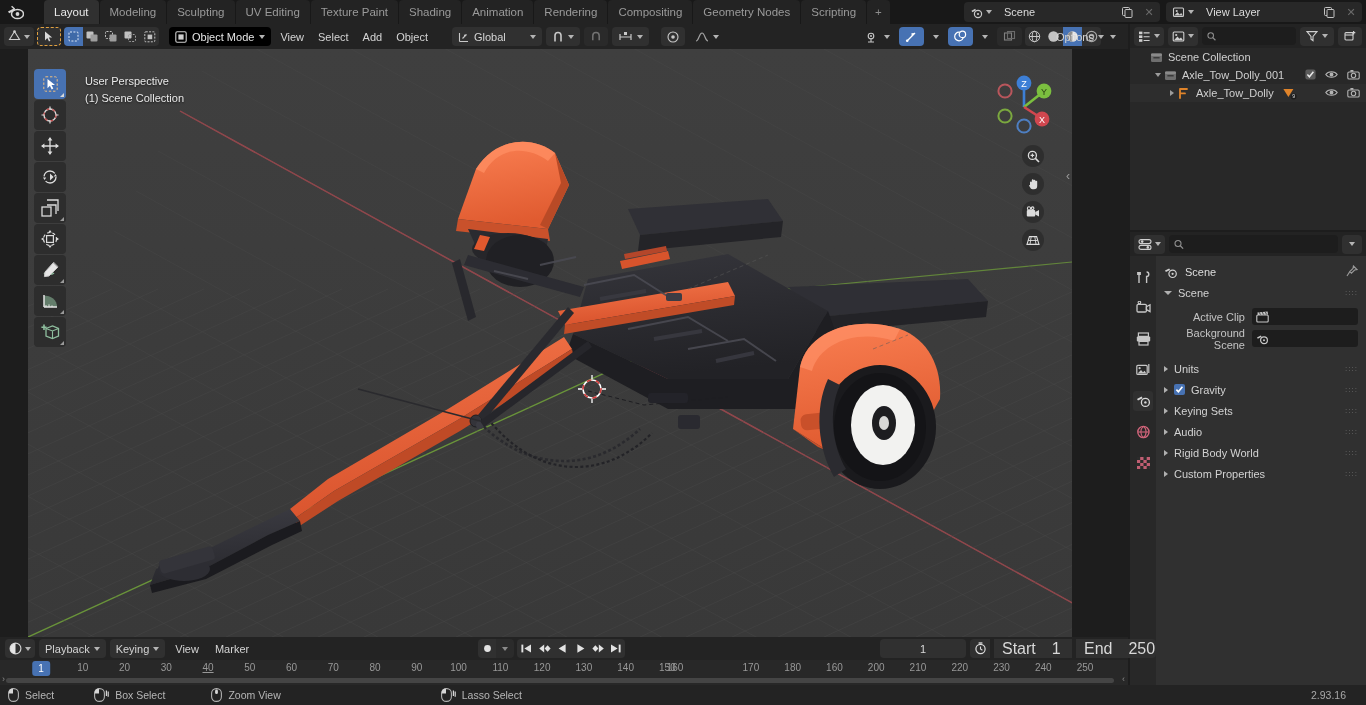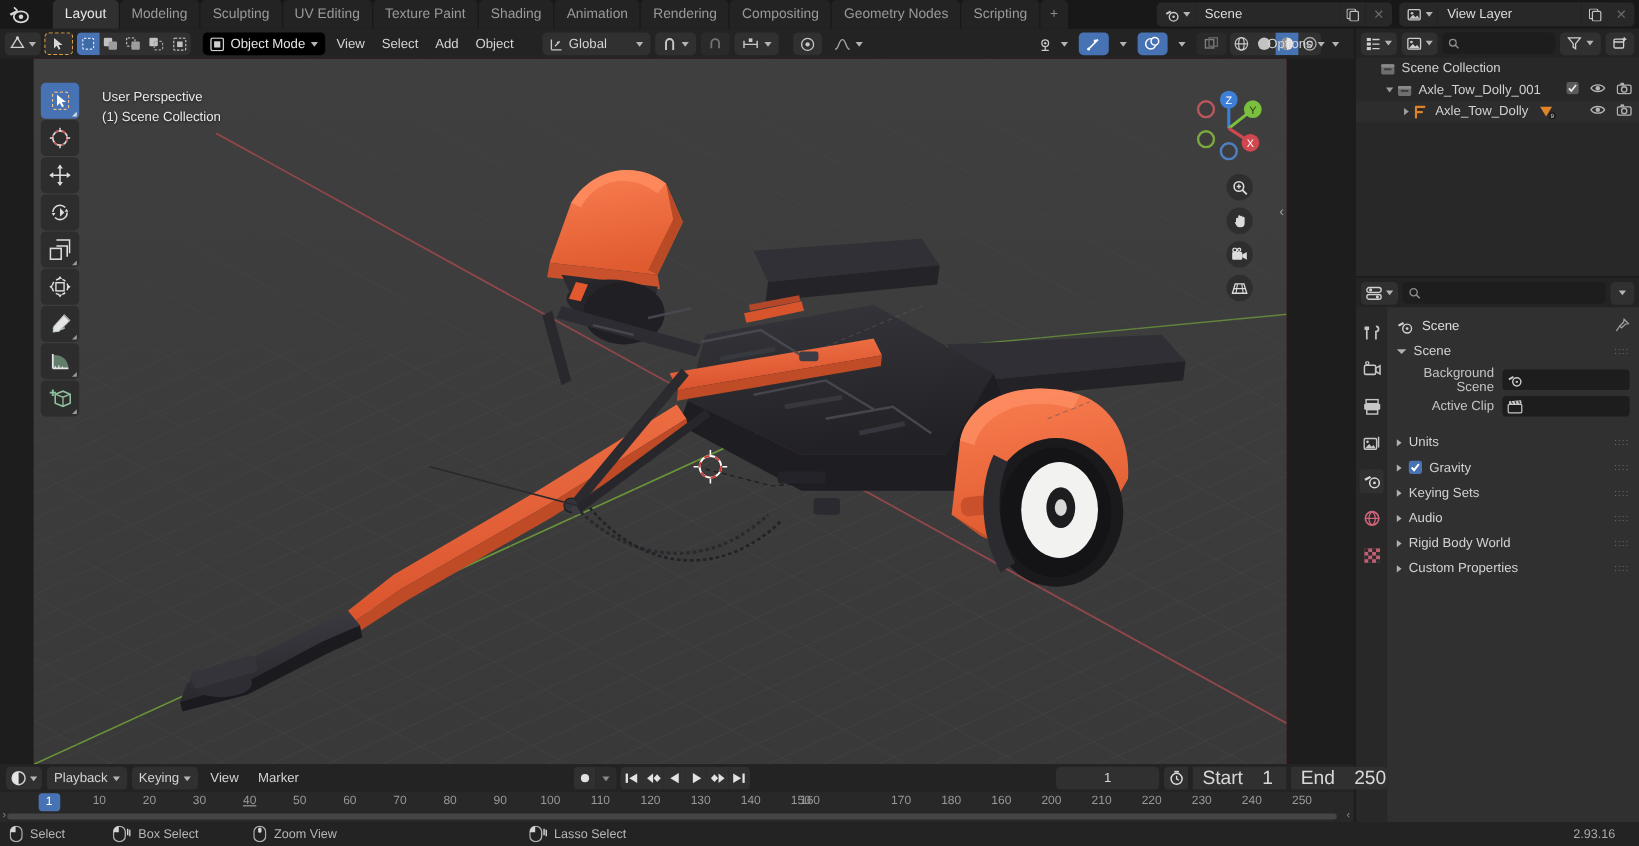--- a/index.html
+++ b/index.html
@@ -968,40 +968,40 @@
       </div>
 
       <div class="panel-head">
         <span class="tri down"></span>
         <span>Scene</span>
         <span class="grip">::::</span>
       </div>
 
       <div id="prop-rows" style="margin-top:3px">
           <div class="prow">
+            <div class="plabel">Active Clip</div>
+            <div class="pfield">
+              <span style="display:inline-flex;align-items:center">
+                <svg width="13" height="12" viewBox="0 0 13 12">
+                  <rect x="0.8" y="4" width="11.4" height="7" rx="1" fill="none" stroke="#c8c8c8" stroke-width="1.1"></rect>
+                  <path d="M1.4 1.4 L11.6 0.6 L12 3.4 L1.8 4 Z" fill="#c8c8c8"></path>
+                  <path d="M3.4 1.3 L4.4 3.7 M6.4 1.1 L7.4 3.5 M9.4 0.9 L10.4 3.3" stroke="#3a3a3a" stroke-width="0.9"></path>
+                </svg>
+              </span>
+              <span></span>
+            </div>
+          </div>
+          <div class="prow">
             <div class="plabel">Background Scene</div>
             <div class="pfield">
               <span style="display:inline-flex;align-items:center">
                 <svg width="13" height="12" viewBox="0 0 13 12">
                   <ellipse cx="8" cy="7.2" rx="3.4" ry="3.4" fill="none" stroke="#c8c8c8" stroke-width="1.2"></ellipse>
                   <circle cx="8" cy="7.2" r="1" fill="#c8c8c8"></circle>
                   <path d="M1 4.4 L4.8 2.4 L5.6 3.8 L1.8 5.8 Z" fill="#c8c8c8"></path>
-                </svg>
-              </span>
-              <span></span>
-            </div>
-          </div>
-          <div class="prow">
-            <div class="plabel">Active Clip</div>
-            <div class="pfield">
-              <span style="display:inline-flex;align-items:center">
-                <svg width="13" height="12" viewBox="0 0 13 12">
-                  <rect x="0.8" y="4" width="11.4" height="7" rx="1" fill="none" stroke="#c8c8c8" stroke-width="1.1"></rect>
-                  <path d="M1.4 1.4 L11.6 0.6 L12 3.4 L1.8 4 Z" fill="#c8c8c8"></path>
-                  <path d="M3.4 1.3 L4.4 3.7 M6.4 1.1 L7.4 3.5 M9.4 0.9 L10.4 3.3" stroke="#3a3a3a" stroke-width="0.9"></path>
                 </svg>
               </span>
               <span></span>
             </div>
           </div>
         </div>
 
       <div id="collapsed-panels" style="margin-top:9px">
           <div class="panel-head" style="height: 21px;">
             <span class="tri"></span>

